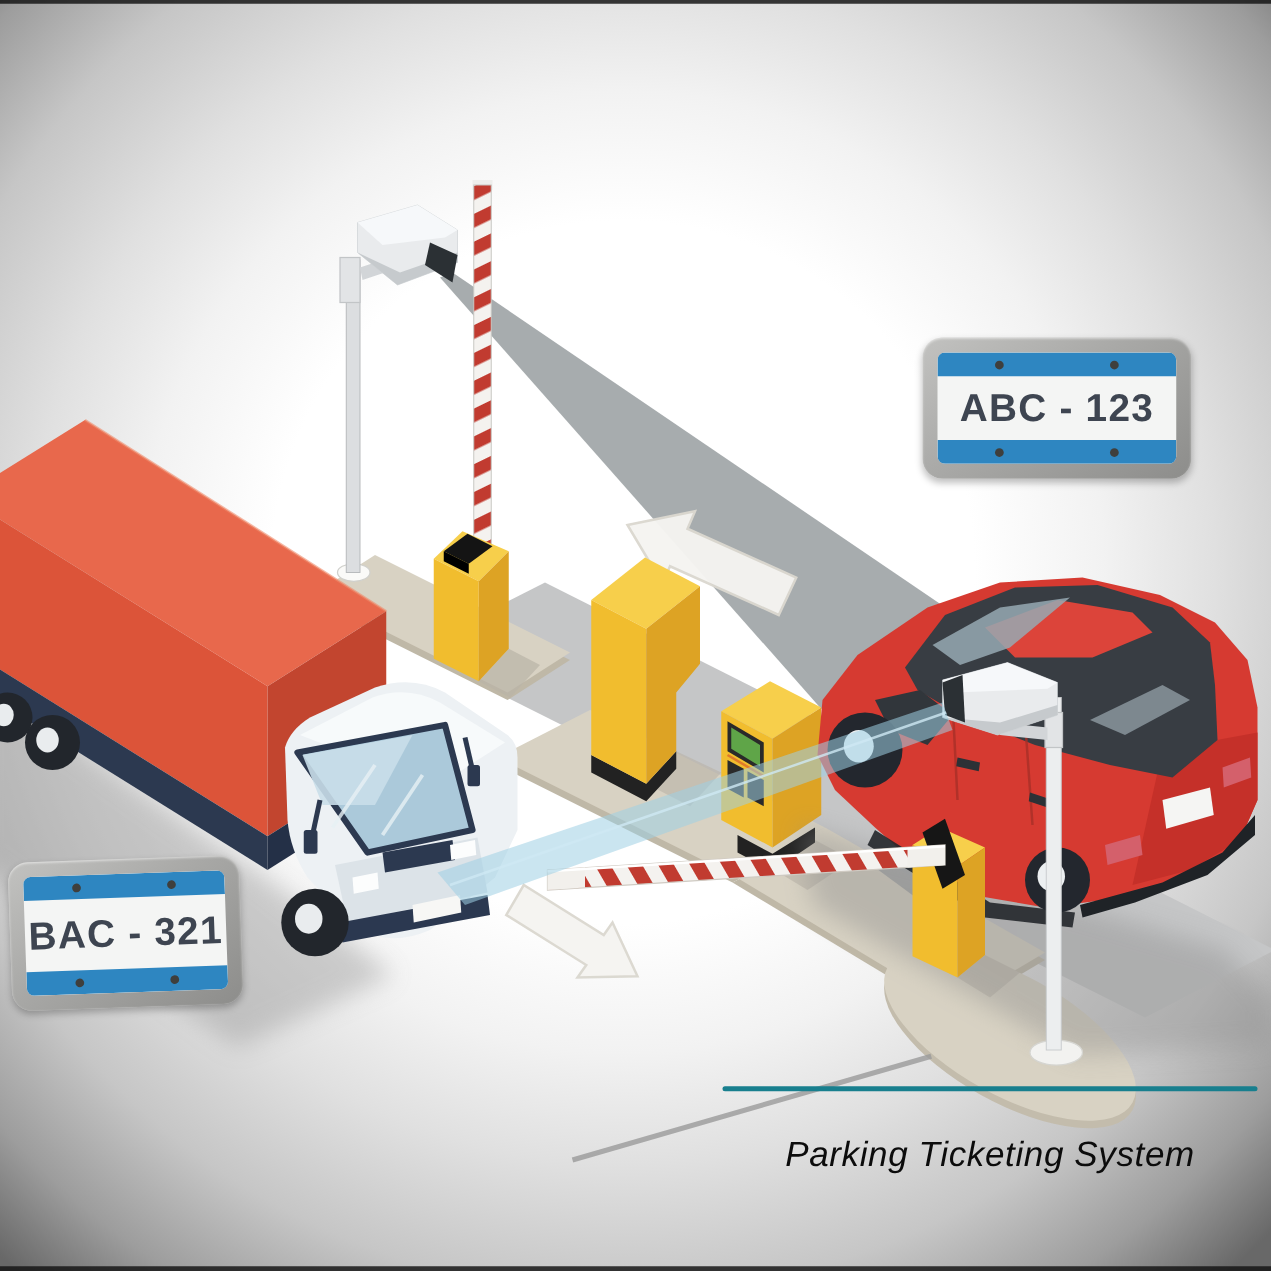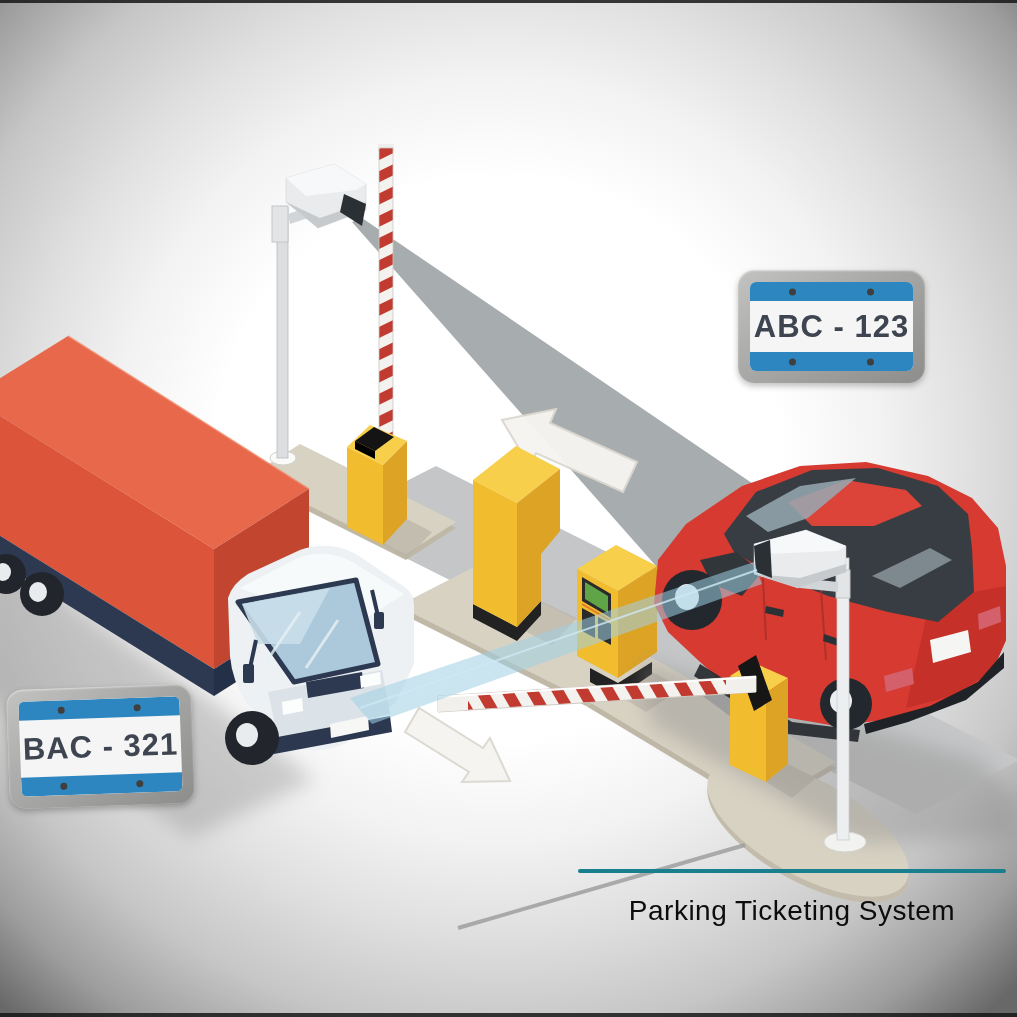--- a/index.html
+++ b/index.html
@@ -28,28 +28,28 @@
   .plate-stripe{height:19px;background:#2e86c1;position:relative;flex:0 0 auto;}
   .rivet{
     position:absolute;top:50%;width:7px;height:7px;border-radius:50%;
     background:#3f3f3d;transform:translateY(-50%);
   }
   .rivet.r-left{left:24%;} .rivet.r-right{right:24%;}
   .plate-text{
     flex:1;display:flex;align-items:center;justify-content:center;
     font-weight:bold;font-size:31px;letter-spacing:1px;color:#3e4551;
   }
-  #plate-car{left:738px;top:270px;width:187px;height:113px;}
+  #plate-car{left:738px;top:270px;width:215px;height:113px;}
   #plate-truck{left:8px;top:687px;width:185px;height:119px;transform:rotate(-2deg);}
 
   
   .caption-block{position:absolute;left:578px;top:869px;width:428px;}
   .caption-rule{height:4px;border-radius:2px;background:#187f8e;}
   .caption-text{
-    margin-top:22px;text-align:center;font-size:28px;color:#0c0c0c;letter-spacing:.5px;
+    margin-top:35px;text-align:center;font-size:28px;color:#0c0c0c;letter-spacing:.5px;font-style:italic;
   }
 </style>
 </head>
 <body>
 
 <div class="edge top"></div>
 <div class="edge bottom"></div>
 
 <svg width="1017" height="1017" viewBox="0 0 1017 1017">
   <defs>

